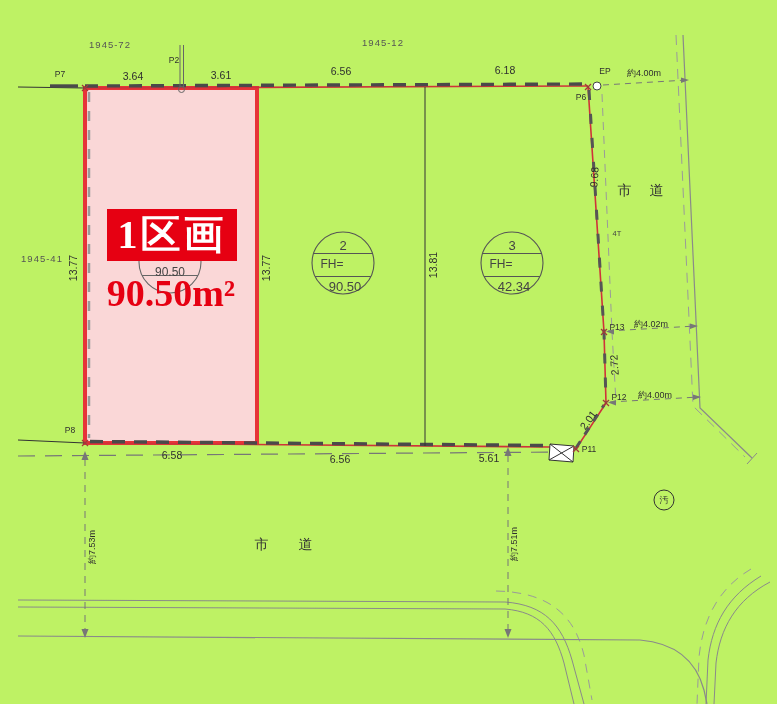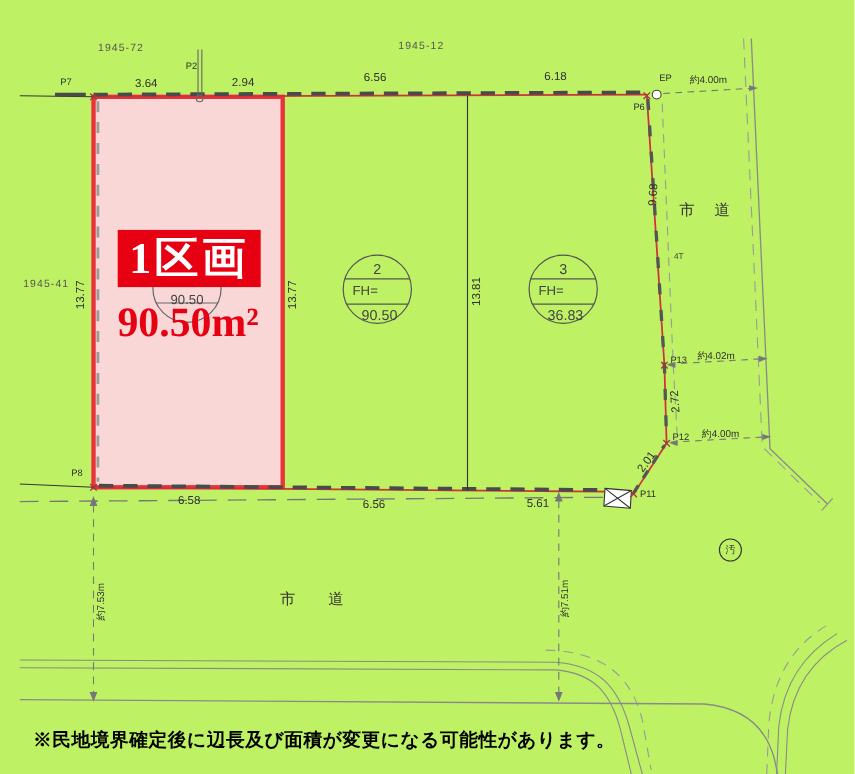--- a/index.html
+++ b/index.html
@@ -120,21 +120,21 @@
       <line x1="82" y1="440" x2="88" y2="446"></line>
         <line x1="88" y1="440" x2="82" y2="446"></line>
     </g>
   </svg>
 
   <div class="lbl lot" style="left:110px;top:44px;">1945-72</div>
   <div class="lbl lot" style="left:383px;top:42px;">1945-12</div>
   <div class="lbl lot" style="left:42px;top:258px;">1945-41</div>
 
   <div class="lbl dim" style="left:133px;top:76px;">3.64</div>
-  <div class="lbl dim" style="left:221px;top:75px;">2.94</div>
+  <div class="lbl dim" style="left:221px;top:75px;">3.61</div>
   <div class="lbl dim" style="left:341px;top:71px;">6.56</div>
   <div class="lbl dim" style="left:505px;top:70px;">6.18</div>
 
   <div class="lbl dim" style="left:172px;top:455px;">6.58</div>
   <div class="lbl dim" style="left:340px;top:459px;">6.56</div>
   <div class="lbl dim" style="left:489px;top:458px;">5.61</div>
 
   <div class="lbl dim" style="left:73px;top:268px;transform:translate(-50%,-50%) rotate(-90deg);">13.77</div>
   <div class="lbl dim" style="left:266px;top:268px;transform:translate(-50%,-50%) rotate(-90deg);">13.77</div>
   <div class="lbl dim" style="left:433px;top:265px;transform:translate(-50%,-50%) rotate(-90deg);">13.81</div>
@@ -162,20 +162,19 @@
   <div class="lbl road" style="left:290px;top:545px;letter-spacing:13px;">市 道</div>
 
   <div class="lbl" style="left:664px;top:500px;font-size:9px;color:#333;">汚</div>
 
   <div class="lbl fh" style="left:170px;top:272px;font-size:12px;">90.50</div>
   <div class="lbl fh" style="left:343px;top:245px;font-size:13px;">2</div>
   <div class="lbl fh" style="left:332px;top:264px;font-size:12px;">FH=</div>
   <div class="lbl fh" style="left:345px;top:286px;font-size:13px;">90.50</div>
   <div class="lbl fh" style="left:512px;top:245px;font-size:13px;">3</div>
   <div class="lbl fh" style="left:501px;top:264px;font-size:12px;">FH=</div>
-  <div class="lbl fh" style="left:514px;top:286px;font-size:13px;">36.83</div>
+  <div class="lbl fh" style="left:514px;top:286px;font-size:13px;">42.34</div>
 
   <div class="badge">1区画</div>
   <div class="area-red" style="top:271px;font-size:38px;">90.50m²</div>
 
-  <div class="lbl note">※民地境界確定後に辺長及び面積が変更になる可能性があります。</div>
 
 </div>
 
 </body></html>

